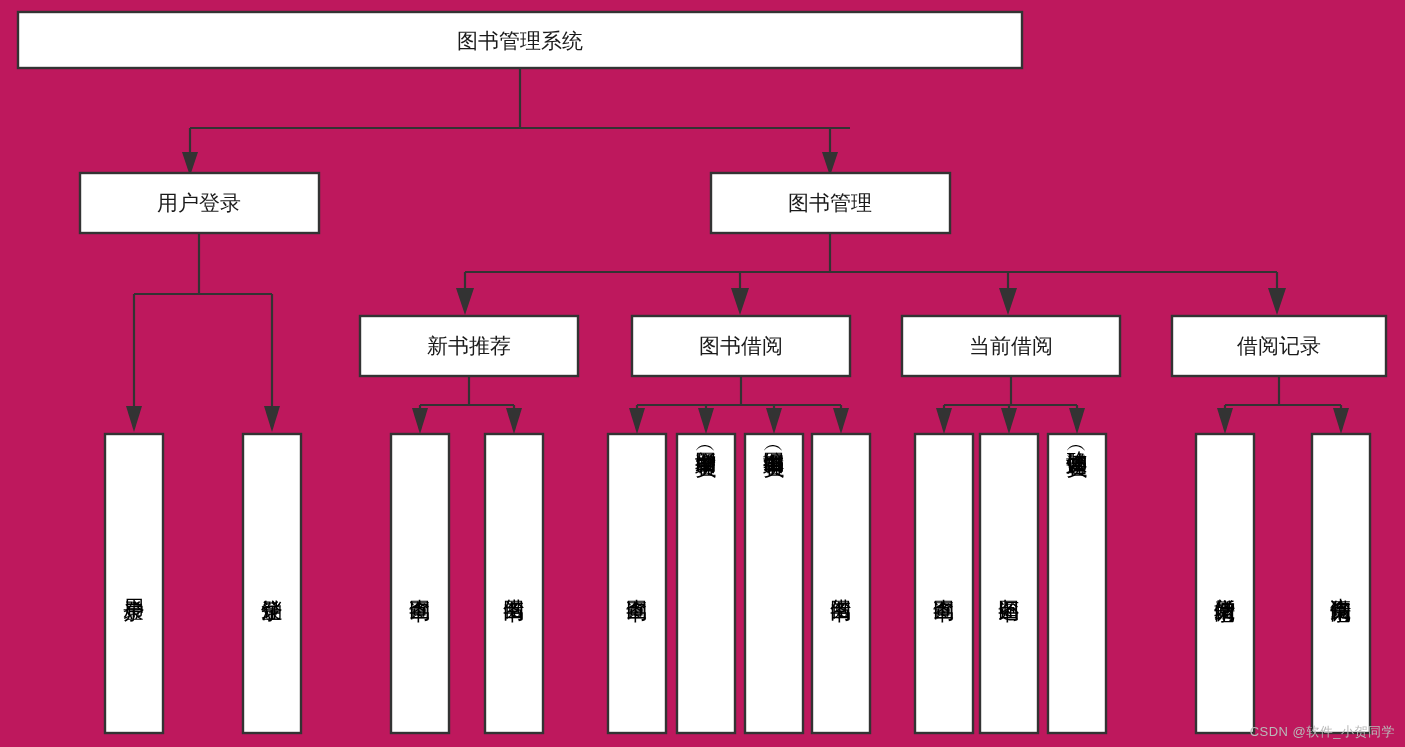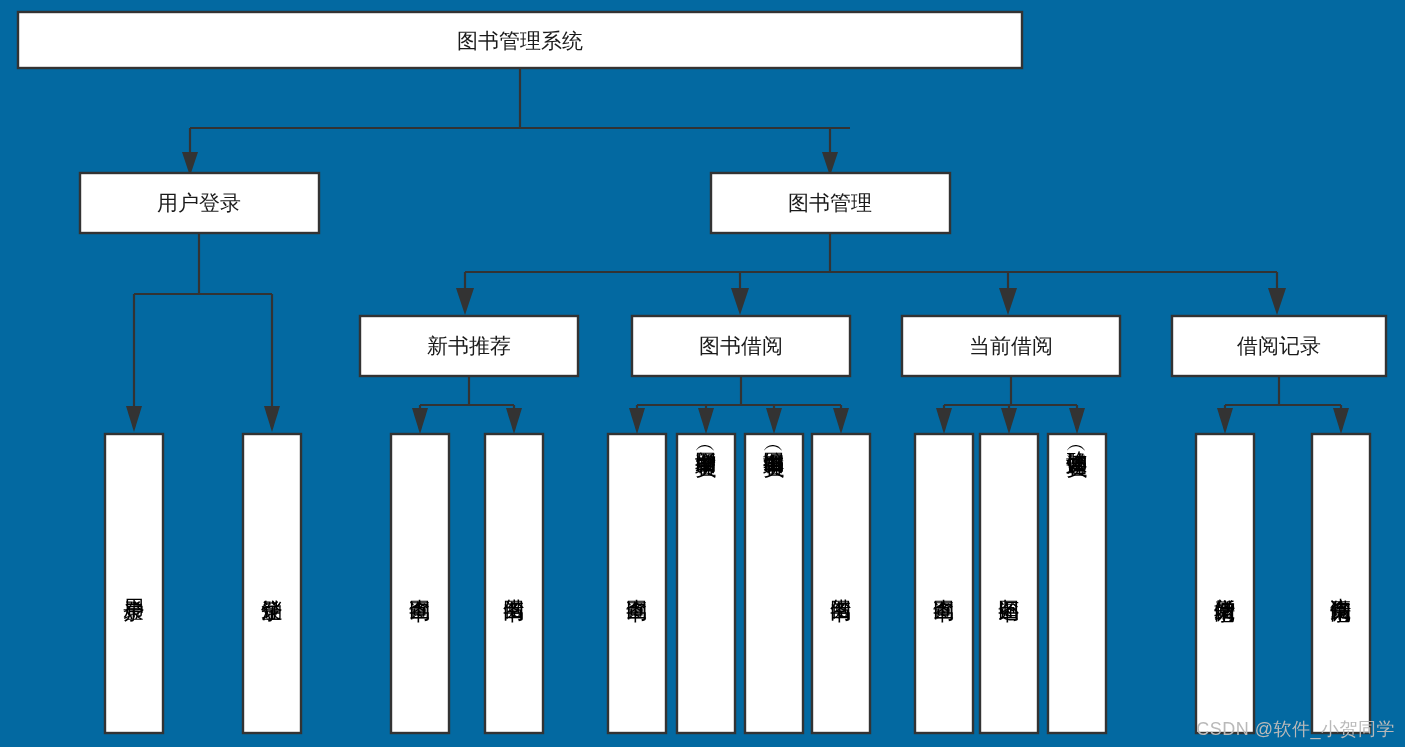--- a/index.html
+++ b/index.html
@@ -7,21 +7,21 @@
     padding: 0;
     background: #ffffff;
   }
   body {
     font-family: "Liberation Sans", "DejaVu Sans", sans-serif;
   }
   #diagram-root {
     position: relative;
     width: 1405px;
     height: 747px;
-    background: #0369a1;
+    background: #be185d;
     overflow: hidden;
   }
   svg.canvas {
     position: absolute;
     left: 0;
     top: 0;
     width: 1405px;
     height: 747px;
   }
   .node-box {
@@ -64,21 +64,21 @@
     display: flex;
     align-items: center;
     justify-content: center;
     pointer-events: none;
   }
   .watermark {
     position: absolute;
     right: 10px;
     bottom: 6px;
     font-family: "Liberation Sans", "DejaVu Sans", sans-serif;
-    font-size: 18px;
+    font-size: 13px;
     color: #b9b9b9;
     letter-spacing: 0.5px;
     white-space: nowrap;
   }
 </style>
 </head>
 <body>
 
 <div id="diagram-root">
 

